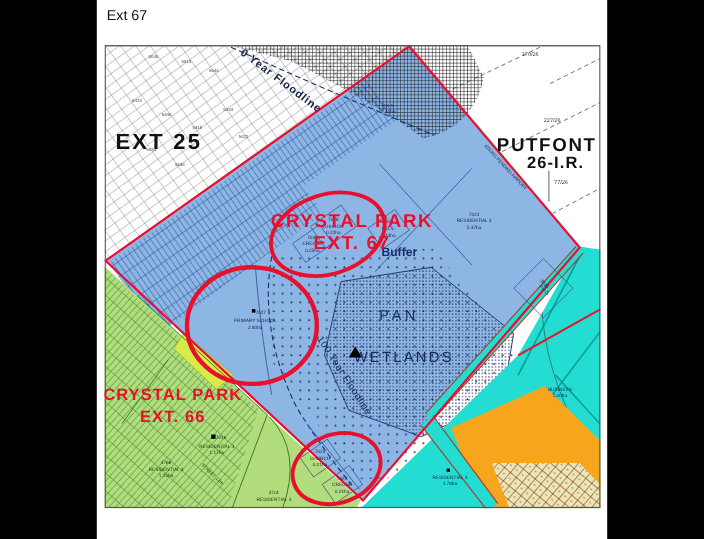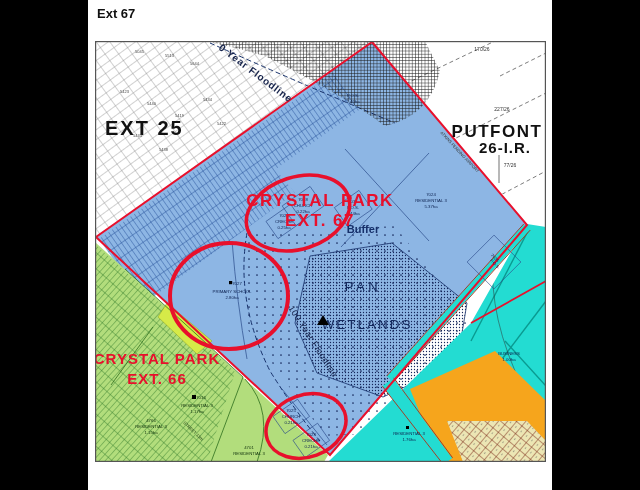--- a/index.html
+++ b/index.html
@@ -1,19 +1,19 @@
 <!DOCTYPE html>
 <html><head>
 <meta charset="utf-8">
 <style>
   html,body{margin:0;padding:0;background:#000;}
   body{width:640px;height:490px;position:relative;overflow:hidden;
        font-family:"Liberation Sans",sans-serif;}
   .page-panel{position:absolute;left:88px;top:0;width:464px;height:490px;background:#ffffff;}
-  .page-title{position:absolute;left:97px;top:6px;font-size:13px;font-weight:bold;color:#111;}
+  .page-title{position:absolute;left:97px;top:6px;font-size:13px;font-weight:normal;color:#111;}
   .map-wrap{position:absolute;left:95px;top:41px;width:451px;height:421px;}
   svg{display:block;}
   text{font-family:"Liberation Sans",sans-serif;}
   .tiny{font-size:4.3px;fill:#0d2250;text-anchor:middle;}
   .tinyg{font-size:4.3px;fill:#12330e;text-anchor:middle;}
   .num{font-size:4px;fill:#444;}
   .redlbl{fill:#e8102c;font-weight:bold;text-anchor:middle;}
 </style>
 </head>
 <body>

